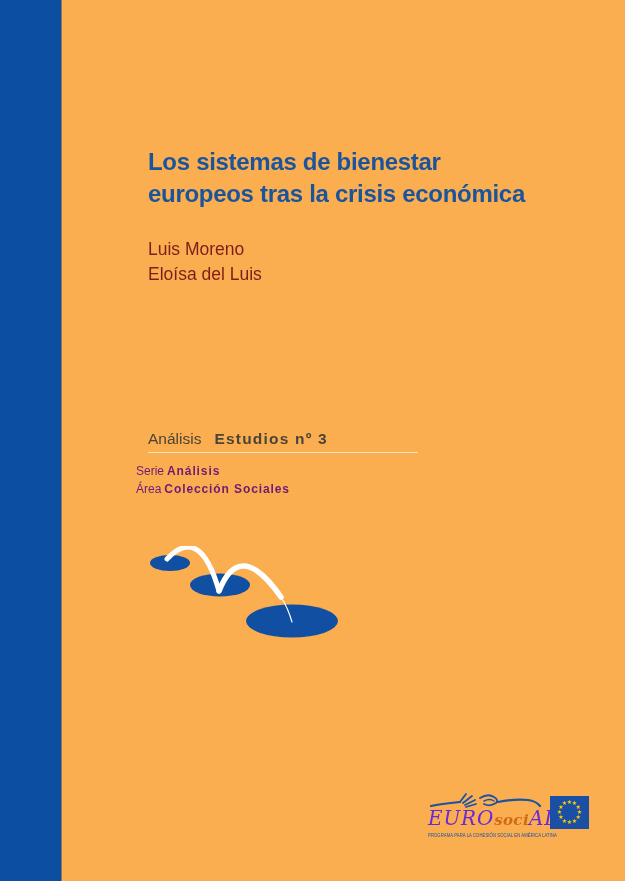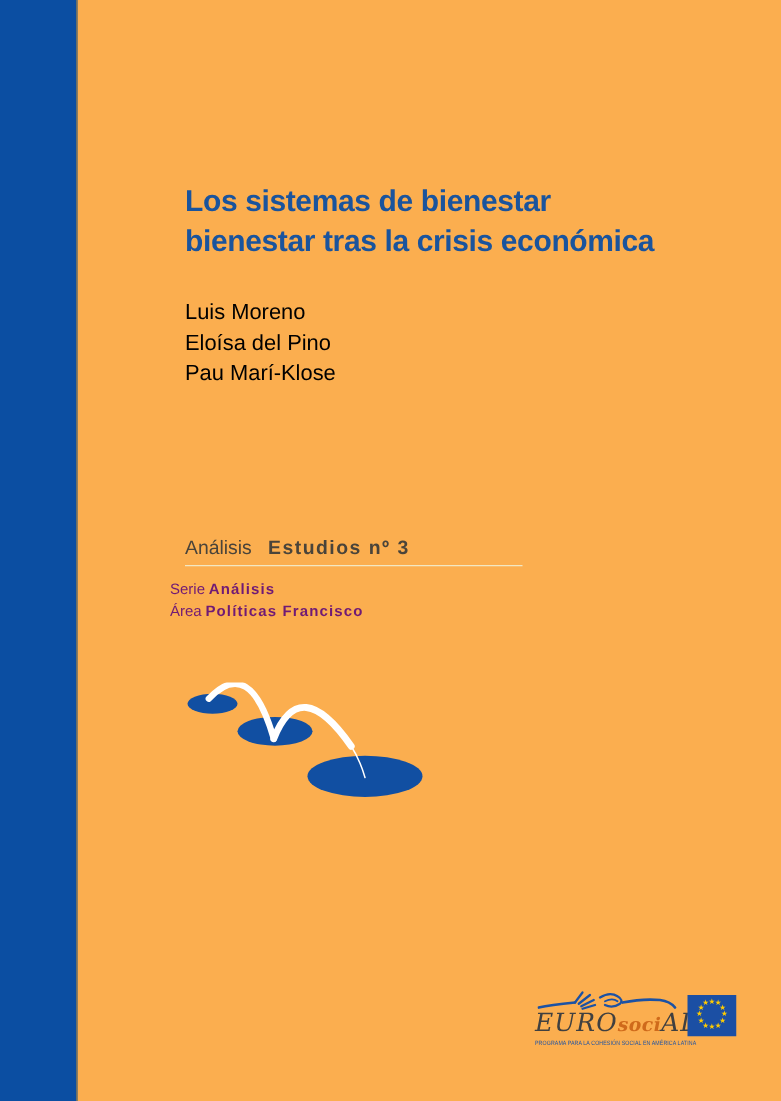--- a/index.html
+++ b/index.html
@@ -16,21 +16,21 @@
     position:absolute;left:0;top:0;width:61px;height:881px;
     background:#0B4EA2;border-right:1px solid #8C7B52;
   }
   .title{
     position:absolute;left:148px;top:146px;margin:0;
     font-size:24px;font-weight:bold;line-height:32px;
     letter-spacing:-0.3px;color:#1A549D;white-space:nowrap;
   }
   .authors{
     position:absolute;left:148px;top:237px;
-    font-size:17.5px;line-height:24.6px;color:#000000;
+    font-size:17.5px;line-height:24.6px;color:#7f1d1d;
     white-space:nowrap;
   }
   .collection{
     position:absolute;left:148px;top:430px;
     font-size:15.5px;color:#4A443A;white-space:nowrap;
   }
   .collection b{letter-spacing:1.2px;margin-left:13px;}
   .rule{
     position:absolute;left:148px;top:452px;width:270px;height:1px;
     background:#F2E7C2;
@@ -43,21 +43,21 @@
   .area{top:482px;}
   .serie b,.area b{letter-spacing:0.9px;margin-left:3px;}
   .stones{position:absolute;left:148px;top:546px;}
   .footer{position:absolute;left:428px;top:792px;width:165px;}
   .hands{display:block;margin-left:2px;}
   .wordmark{
     margin-top:-4px;
     font-family:"DejaVu Serif",serif;font-style:italic;
     white-space:nowrap;line-height:20px;
   }
-  .wm-euro,.wm-al{font-size:20px;color:#404040;letter-spacing:0.8px;}
+  .wm-euro,.wm-al{font-size:20px;color:#6d28d9;letter-spacing:0.8px;}
   .wm-soci{font-size:15px;font-weight:bold;color:#CF6A1B;letter-spacing:0.4px;font-style:italic;}
   .tagline{
     margin-top:2px;font-size:5px;line-height:6px;color:#1C52A4;
     white-space:nowrap;transform:scaleX(0.84);transform-origin:left center;
     letter-spacing:0.1px;
   }
   .eu-flag{
     position:absolute;left:550px;top:796px;width:39px;height:33px;
     background:#1B4FA4;
   }
@@ -66,35 +66,34 @@
     transform:translate(-50%,-50%);
   }
 </style>
 </head>
 <body>
 
 <div class="cover">
 
   <div class="stripe"></div>
 
-  <h1 class="title"><span>Los sistemas de bienestar</span><br><span>bienestar tras la crisis económica</span></h1>
+  <h1 class="title"><span>Los sistemas de bienestar</span><br><span>europeos tras la crisis económica</span></h1>
 
   <div class="authors">
     <div>Luis Moreno</div>
-    <div>Eloísa del Pino</div>
-    <div>Pau Marí-Klose</div>
+    <div>Eloísa del Luis</div>
   </div>
 
   <div class="collection"><span>Análisis</span><b>Estudios nº 3</b></div>
 
   <div class="rule"></div>
 
   <div class="serie"><span>Serie</span><b>Análisis</b></div>
 
-  <div class="area"><span>Área</span><b>Políticas Francisco</b></div>
+  <div class="area"><span>Área</span><b>Colección Sociales</b></div>
 
   <svg class="stones" width="200" height="100" viewBox="0 0 200 100">
     <ellipse cx="22" cy="17" rx="20" ry="8" fill="#114FA2"></ellipse>
     <ellipse cx="72" cy="39" rx="30" ry="11.5" fill="#114FA2"></ellipse>
     <ellipse cx="144" cy="75" rx="46" ry="16.5" fill="#114FA2"></ellipse>
     <path d="M19,13 Q52,-22 71,45" stroke="#FFFFFF" stroke-width="5" fill="none" stroke-linecap="round"></path>
     <path d="M71,45 Q92,-8 133,51" stroke="#FFFFFF" stroke-width="5.5" fill="none" stroke-linecap="round"></path>
     <path d="M133,51 Q140,62 144,76" stroke="#FFFFFF" stroke-width="1.2" fill="none" stroke-linecap="round"></path>
   </svg>
 

